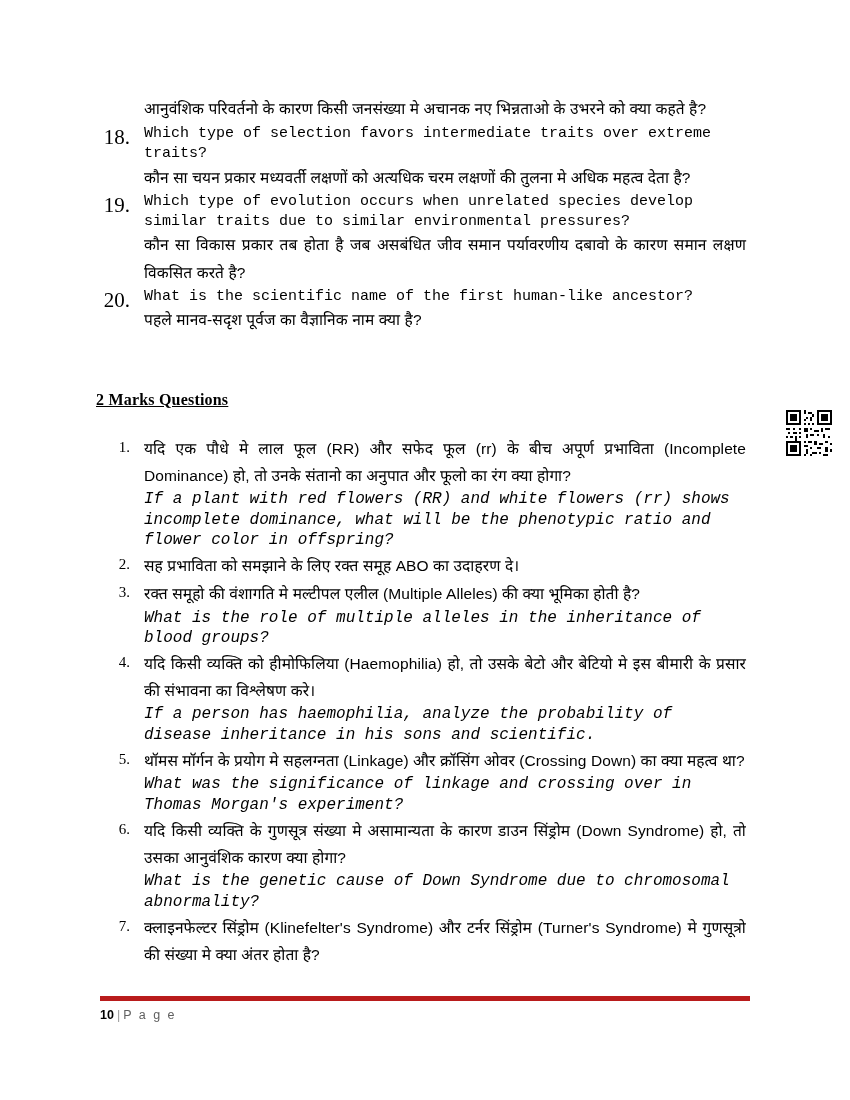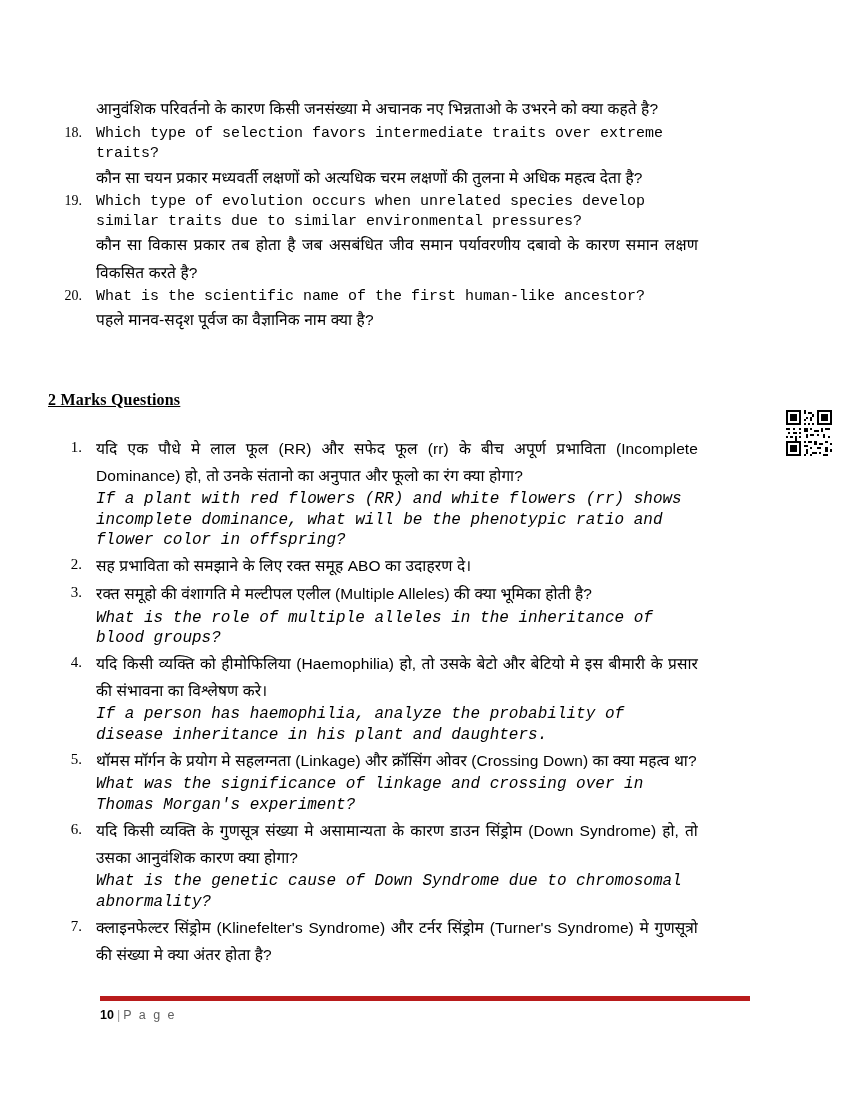--- a/index.html
+++ b/index.html
@@ -14,21 +14,21 @@
     font-family: "Liberation Serif", serif;
     color: #000000;
     overflow: hidden;
   }
   .page {
     position: absolute;
     left: 0; top: 0;
     width: 850px;
     height: 1084px;
     box-sizing: border-box;
-    padding: 95px 100px 0 48px;
+    padding: 95px 100px 0 96px;
   }
   .content {
     position: relative;
     width: 650px;
   }
 
   
   .cont-block {
     margin-left: 48px;
     margin-bottom: 2px;
@@ -67,21 +67,21 @@
     padding-left: 48px;
     margin-bottom: 1px;
   }
   ol.qlist > li .num {
     position: absolute;
     left: 0;
     top: 0;
     width: 34px;
     text-align: right;
     font-family: "Liberation Serif", serif;
-    font-size: 14px;
+    font-size: 21px;
     line-height: 1.32;
   }
   ol.qlist > li .num.hi-num {
     font-size: 15px;
     line-height: 1.6;
   }
 
   .sec-gap {
     height: 56px;
   }
@@ -173,21 +173,21 @@
         <div class="hi">सह प्रभाविता को समझाने के लिए रक्त समूह ABO का उदाहरण दे।</div>
       </li>
       <li>
         <span class="num hi-num">3.</span>
         <div class="hi">रक्त समूहो की वंशागति मे मल्टीपल एलील (Multiple Alleles) की क्या भूमिका होती है?</div>
         <div class="en en-it">What is the role of multiple alleles in the inheritance of blood groups?</div>
       </li>
       <li>
         <span class="num hi-num">4.</span>
         <div class="hi hi-just">यदि किसी व्यक्ति को हीमोफिलिया (Haemophilia) हो, तो उसके बेटो और बेटियो मे इस बीमारी के प्रसार की संभावना का विश्लेषण करे।</div>
-        <div class="en en-it">If a person has haemophilia, analyze the probability of disease inheritance in his plant and daughters.</div>
+        <div class="en en-it">If a person has haemophilia, analyze the probability of disease inheritance in his sons and scientific.</div>
       </li>
       <li>
         <span class="num hi-num">5.</span>
         <div class="hi hi-just">थॉमस मॉर्गन के प्रयोग मे सहलग्नता (Linkage) और क्रॉसिंग ओवर (Crossing Down) का क्या महत्व था?</div>
         <div class="en en-it">What was the significance of linkage and crossing over in Thomas Morgan's experiment?</div>
       </li>
       <li>
         <span class="num hi-num">6.</span>
         <div class="hi hi-just">यदि किसी व्यक्ति के गुणसूत्र संख्या मे असामान्यता के कारण डाउन सिंड्रोम (Down Syndrome) हो, तो उसका आनुवंशिक कारण क्या होगा?</div>
         <div class="en en-it">What is the genetic cause of Down Syndrome due to chromosomal abnormality?</div>

